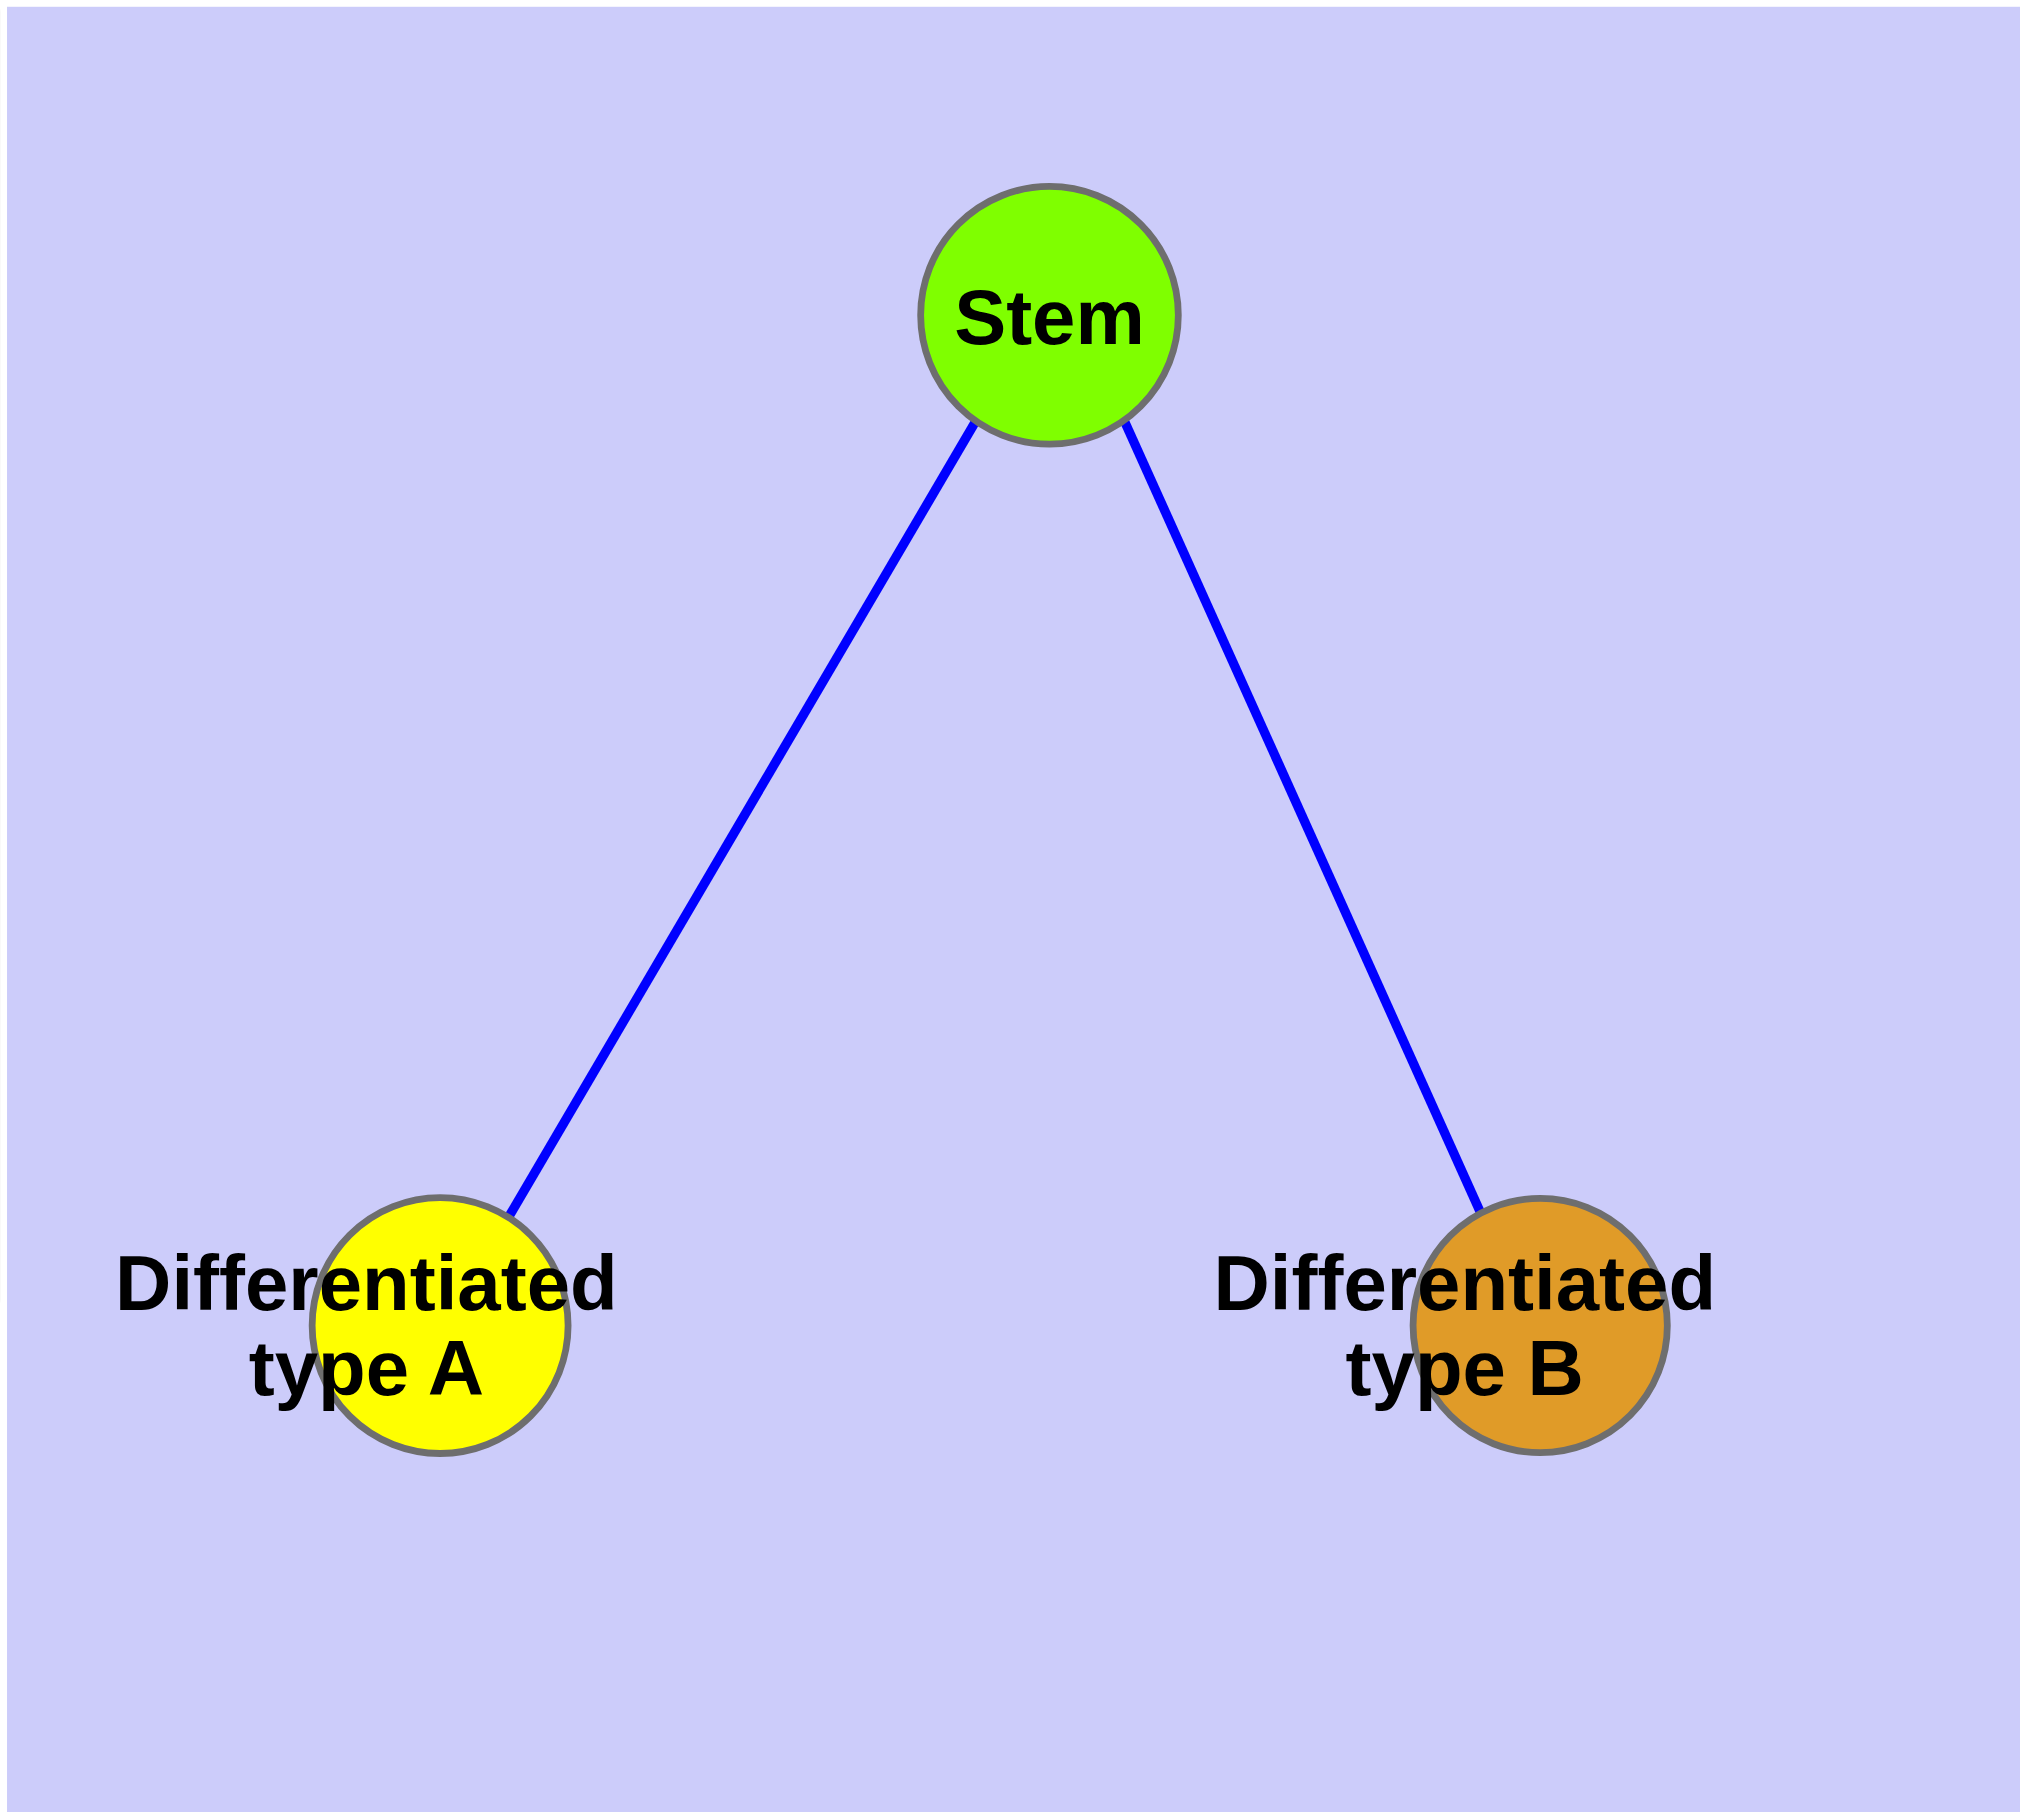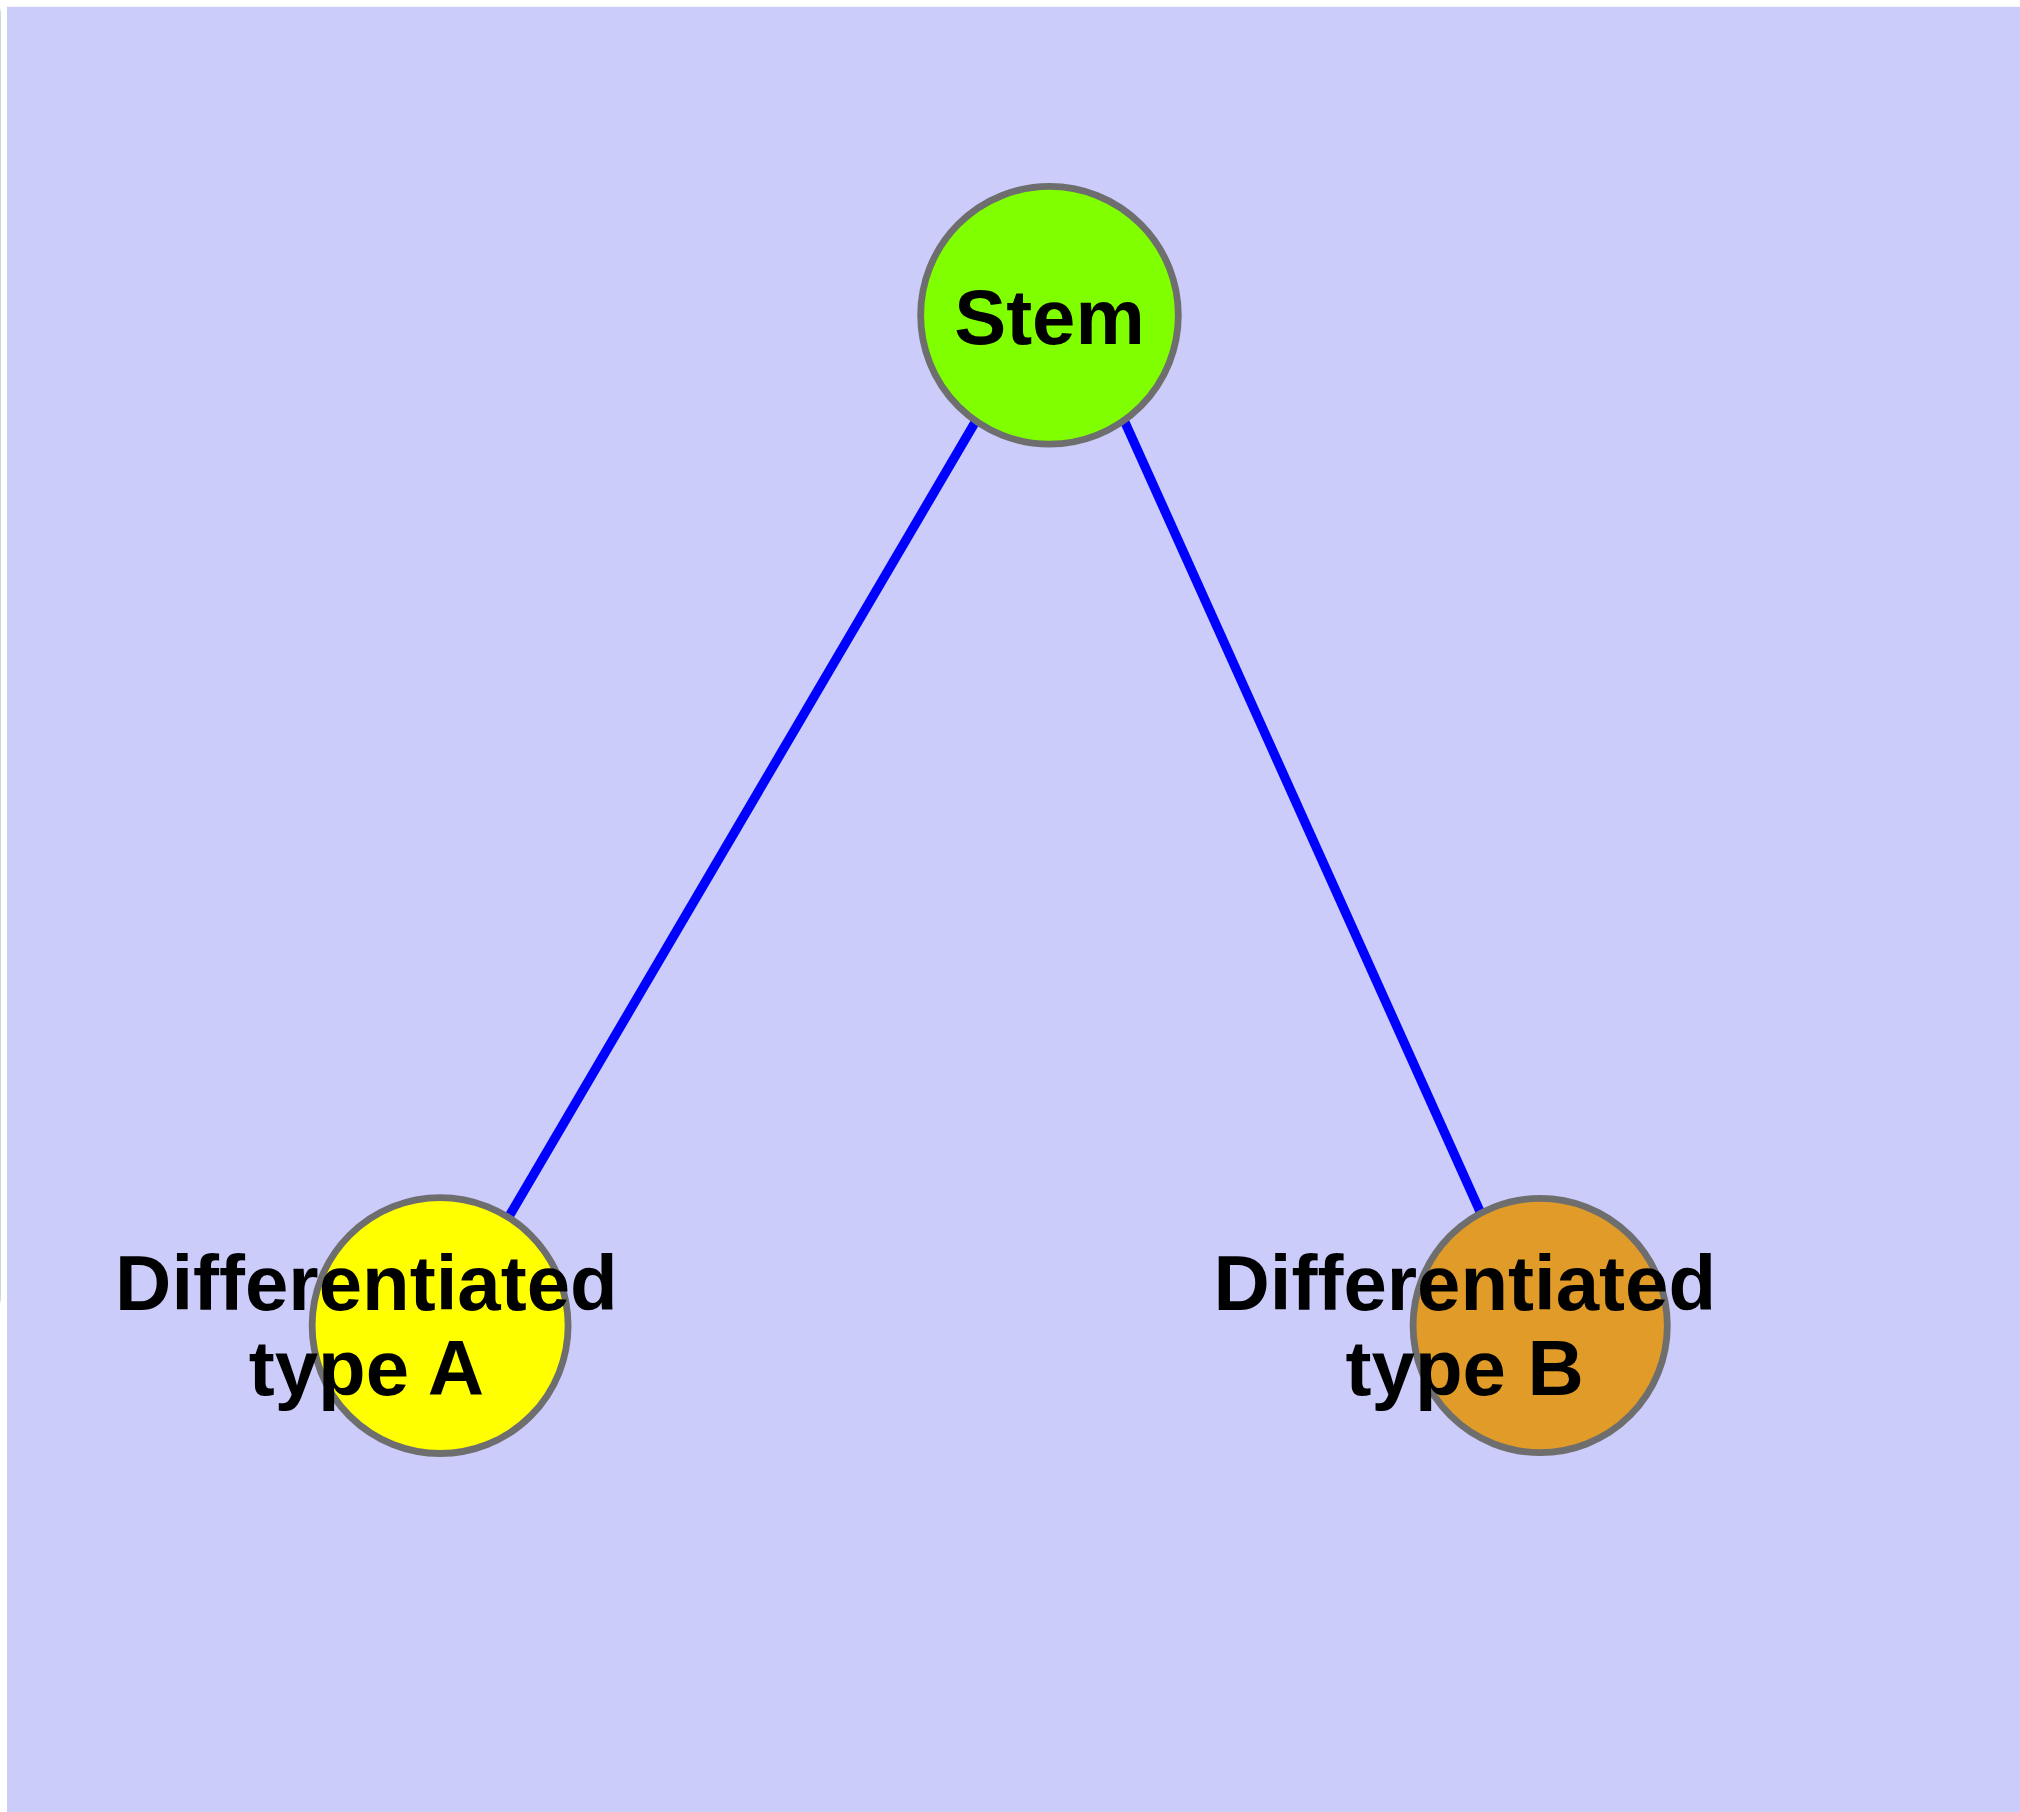--- a/index.html
+++ b/index.html
@@ -11,21 +11,21 @@
   body {
     width: 2021px;
     height: 1812px;
     overflow: hidden;
     font-family: "Liberation Sans", sans-serif;
   }
   #canvas {
     position: relative;
     width: 2021px;
     height: 1312px;
-    background: #15803d;
+    background: #e5e5e5;
     border-radius: 14px;
   }
   #graph-svg {
     position: absolute;
     top: 0;
     left: 0;
     width: 2021px;
     height: 1812px;
     display: block;
   }

